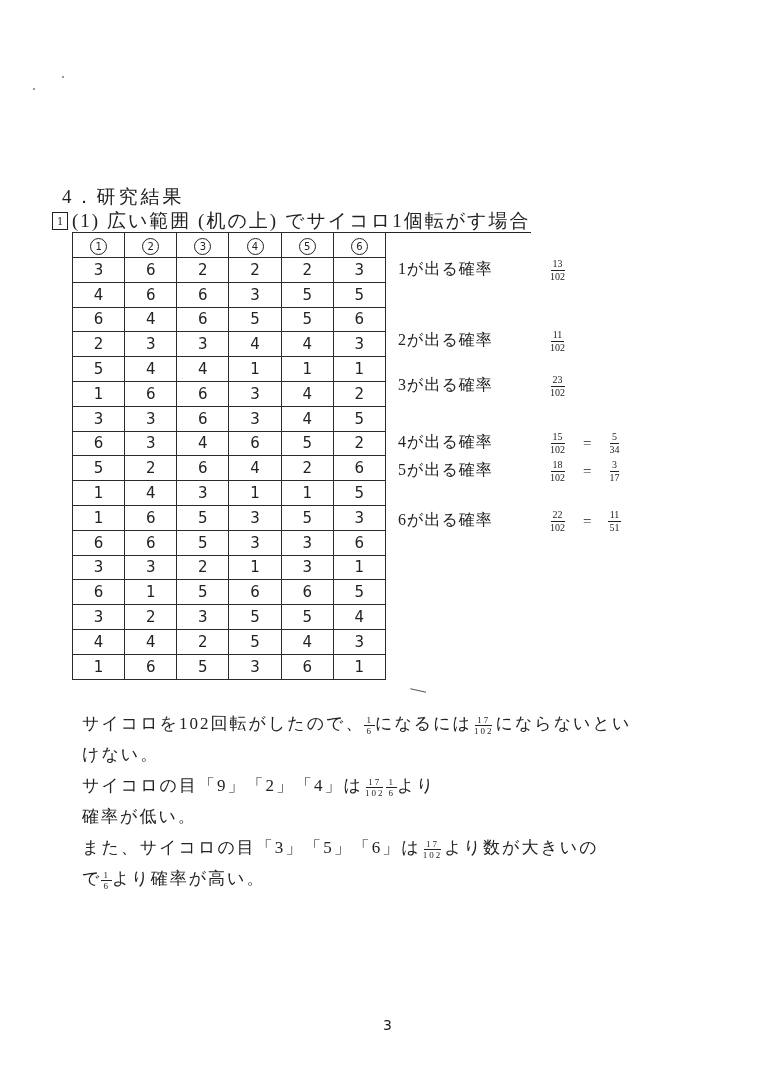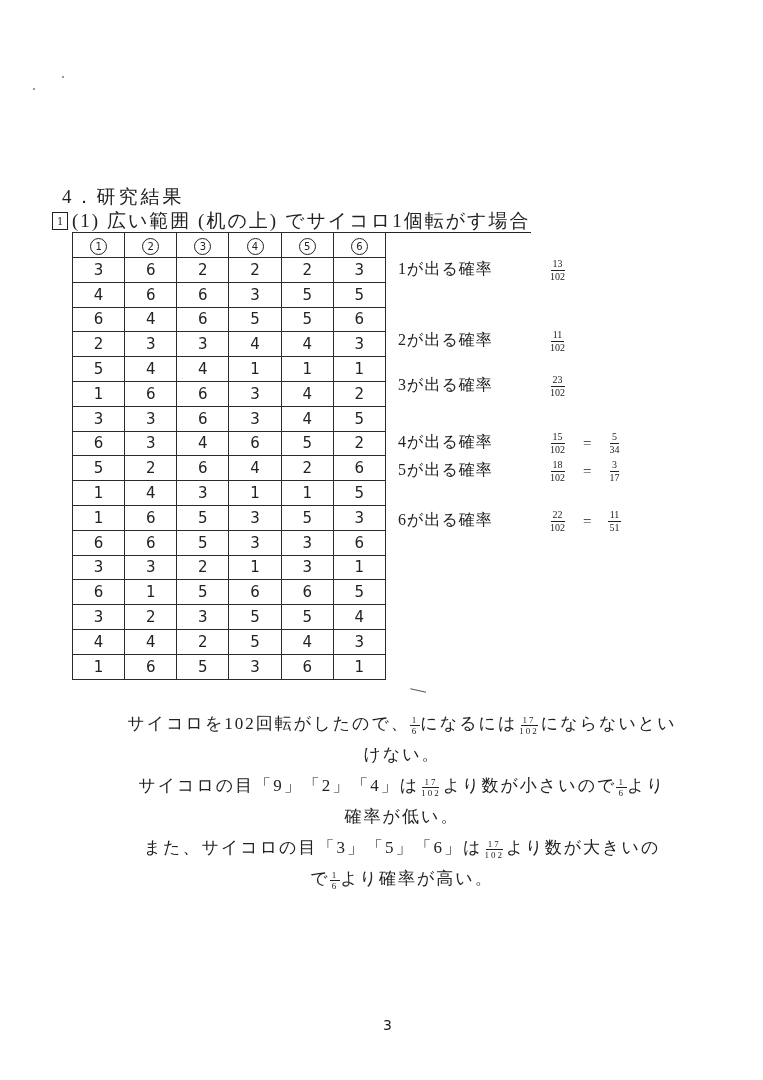--- a/index.html
+++ b/index.html
@@ -35,21 +35,21 @@
     .prob-row { position: absolute; left: 0; white-space: nowrap; font-size: 16px; }
     .prob-label { display: inline-block; width: 150px; letter-spacing: 1px; }
     .frac {
       display: inline-flex; flex-direction: column; align-items: center; vertical-align: middle;
       font-size: 10px; line-height: 12px;
     }
     .frac .num { border-bottom: 1.2px solid #222; padding: 0 2px; }
     .frac .den { padding: 0 2px; }
     .eq { display: inline-block; margin: 0 16px; font-size: 15px; vertical-align: middle; }
 
-    .conclusion { left: 82px; top: 708px; width: 640px; font-size: 17px; line-height: 31px; letter-spacing: 2px; text-align: center; }
+    .conclusion { left: 82px; top: 708px; width: 640px; font-size: 17px; line-height: 31px; letter-spacing: 2px; }
     .conclusion .line { white-space: nowrap; }
     .conclusion .frac { font-size: 9px; line-height: 10px; }
 
     .page-number { left: 383px; top: 1017px; font-size: 14px; }
     .stray-mark { left: 410px; top: 690px; width: 16px; height: 2px; border-top: 1.2px solid #555; transform: rotate(12deg); }
     .speck { width: 2px; height: 2px; background: #777; border-radius: 50%; }
   </style>
 </head>
 <body>
 
@@ -254,21 +254,21 @@
       </span><span>になるには</span><span class="frac">
         <span class="num">17</span>
         <span class="den">102</span>
       </span><span>にならないとい</span>
   </div>
   <div class="line">けない。</div>
   <div class="line">
     <span>サイコロの目「9」「2」「4」は</span><span class="frac">
         <span class="num">17</span>
         <span class="den">102</span>
-      </span><span>より数が小さいので</span><span class="frac">
+      </span><span class="frac">
         <span class="num">1</span>
         <span class="den">6</span>
       </span><span>より</span>
   </div>
   <div class="line">確率が低い。</div>
   <div class="line">
     <span>また、サイコロの目「3」「5」「6」は</span><span class="frac">
         <span class="num">17</span>
         <span class="den">102</span>
       </span><span>より数が大きいの</span>

